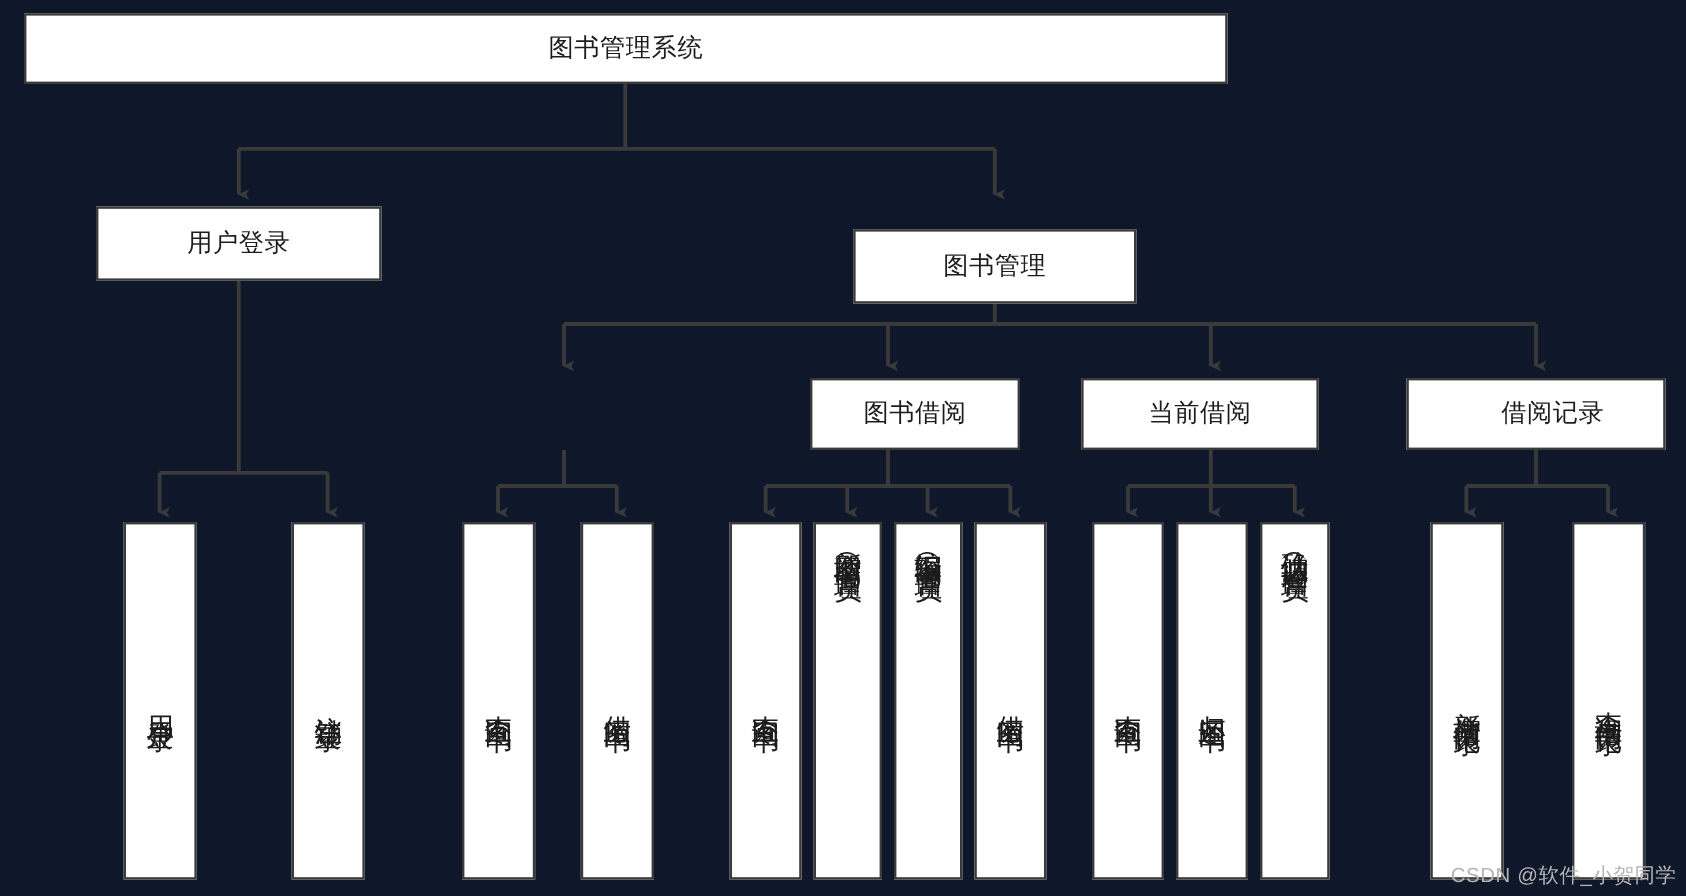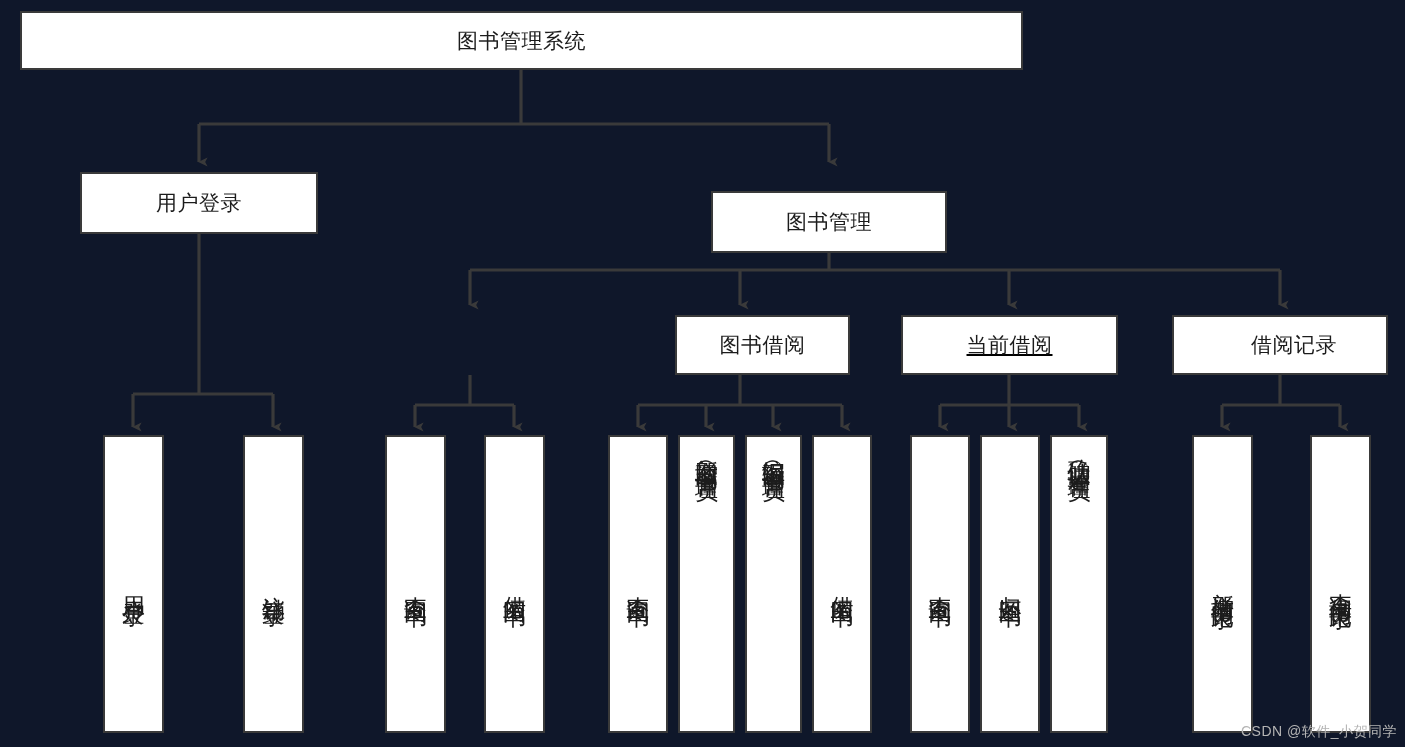--- a/index.html
+++ b/index.html
@@ -63,21 +63,21 @@
   }
   .leaf-inner.top-aligned {
     align-items: flex-start;
     padding-top: 4px;
     box-sizing: border-box;
   }
   #watermark {
     position: absolute;
     right: 8px;
     bottom: 6px;
-    font-size: 14px;
+    font-size: 17px;
     color: #b4b4b4;
     letter-spacing: 0.5px;
     white-space: nowrap;
     user-select: none;
     margin-left: 30px;
   }
 </style>
 </head>
 <body>
 
@@ -140,21 +140,21 @@
   <div class="node-box" id="node-l2-0" style="left: 80px; top: 172px; width: 238px; height: 62px;">
     <span class="node-label-h">用户登录</span>
   </div>
   <div class="node-box" id="node-l2-1" style="left: 711px; top: 171px; width: 236px; height: 62px; margin-top: 20px;">
     <span class="node-label-h">图书管理</span>
   </div>
 
   <div class="node-box" id="node-l3-1" style="left: 632px; top: 315px; width: 175px; height: 60px; margin-left: 43px;">
     <span class="node-label-h">图书借阅</span>
   </div>
-  <div class="node-box" id="node-l3-2" style="left: 901px; top: 315px; width: 217px; height: 60px; text-decoration: underline;">
+  <div class="node-box" id="node-l3-2" style="left: 901px; top: 315px; width: 198px; height: 60px;">
     <span class="node-label-h">当前借阅</span>
   </div>
   <div class="node-box" id="node-l3-3" style="left: 1172px; top: 315px; width: 216px; height: 60px; padding-left: 28px;">
     <span class="node-label-h">借阅记录</span>
   </div>
 
   <div class="node-box leaf" id="leaf-0" style="left: 103px; top: 435px; width: 61px; height: 298px;">
     <span class="leaf-inner">
         <span class="node-label-v">用户登录</span>
       </span>

